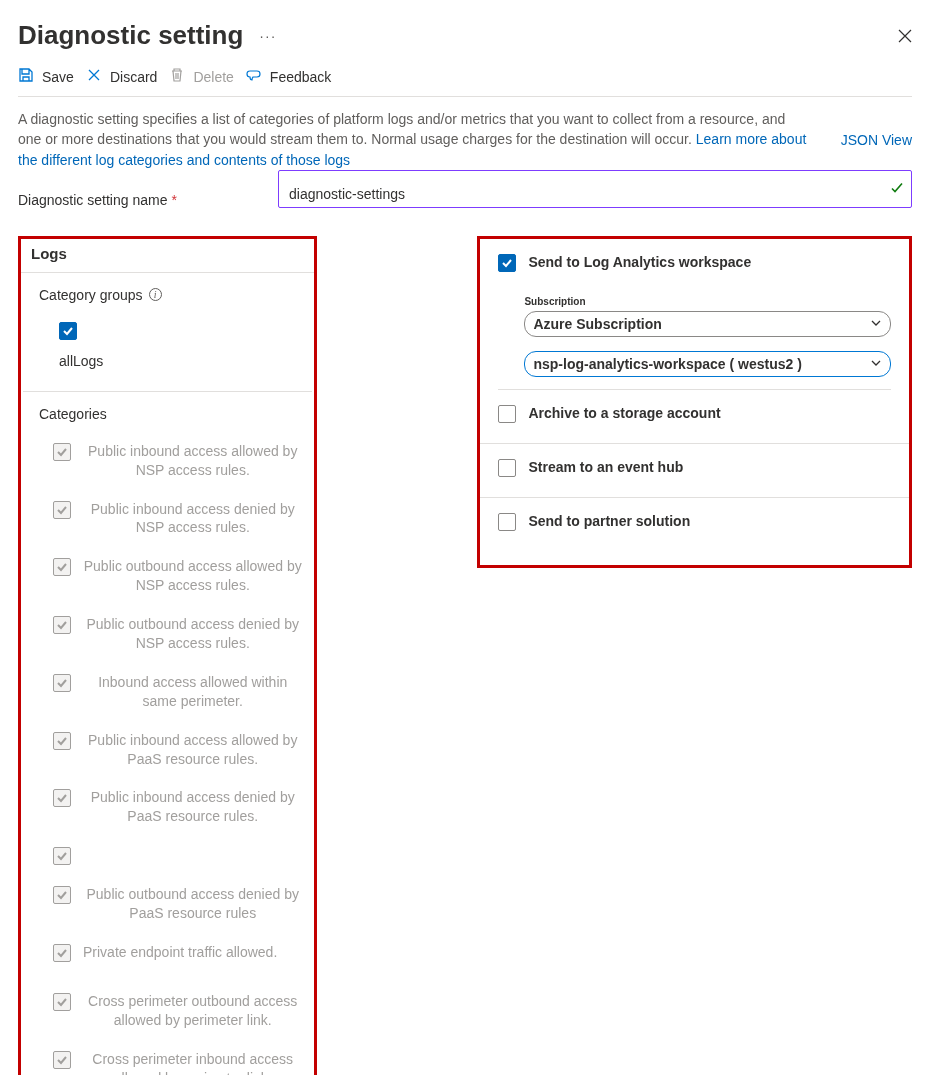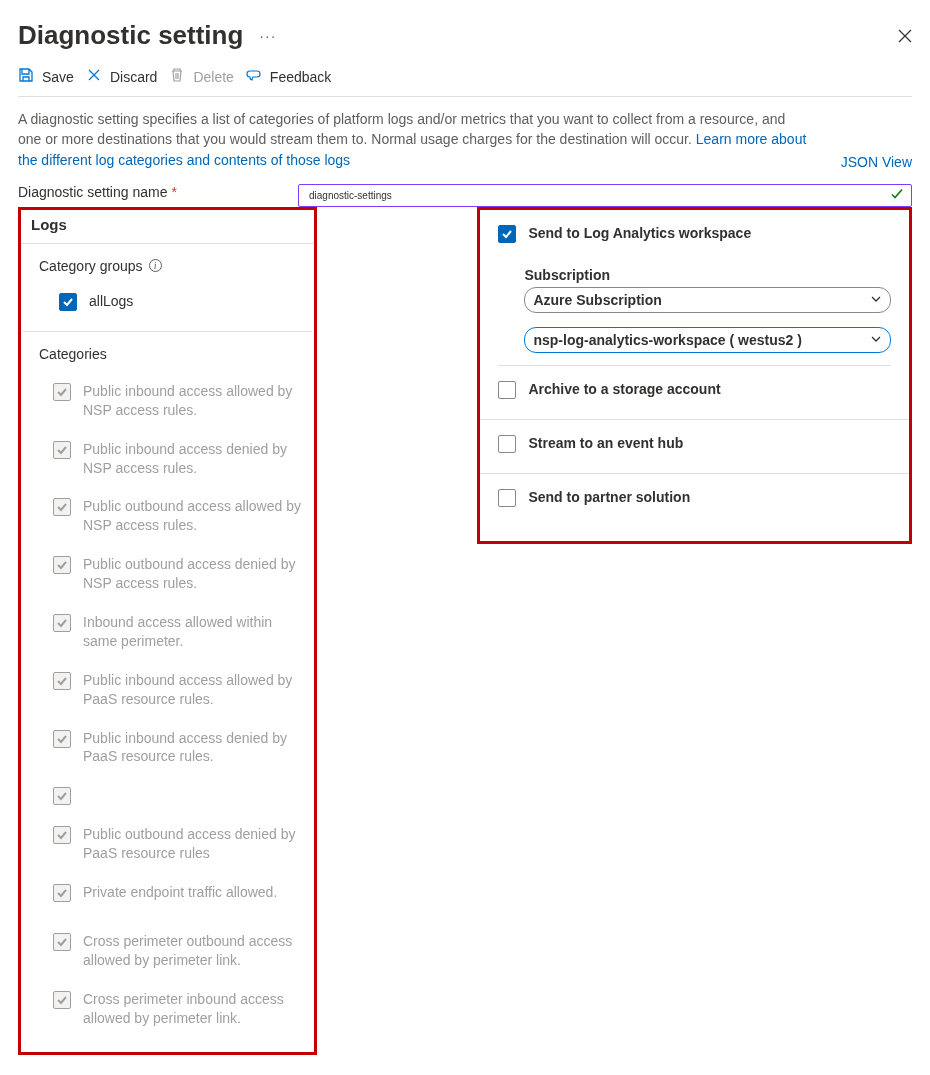--- a/index.html
+++ b/index.html
@@ -34,33 +34,33 @@
   .toolbar {
     display: flex; align-items: center; gap: 12px;
     padding: 16px 0 10px 0;
     border-bottom: 1px solid var(--border);
     margin-bottom: 12px;
   }
   .tbtn { display: inline-flex; align-items: center; gap: 8px; cursor: pointer; color: var(--text); }
   .tbtn.disabled { color: var(--disabled); cursor: default; }
   .tbtn svg { width: 16px; height: 16px; }
   
-  .intro-row { display: flex; justify-content: space-between; gap: 30px; align-items: flex-end; margin-bottom: 14px;}
+  .intro-row { display: flex; justify-content: space-between; gap: 30px; align-items: center; }
   .intro { line-height: 1.45; color: var(--muted); flex: 1; }
   .link { color: var(--link); cursor: pointer; }
   .json-link { color: var(--link); white-space: nowrap; cursor: pointer; margin-top:2px;}
   
-  .name-row { display: flex; align-items: flex-start; gap: 20px; margin-bottom: 0; }
+  .name-row { display: flex; align-items: flex-end; margin-bottom: 28px; }
   .name-label { width: 260px; }
   .req { color: #d13438; margin-left: 4px;}
   .name-input-wrap { flex: 1; position: relative; }
   .name-input {
-    width: 100%; padding: 5px 30px 5px 10px;
+    width: 100%; padding: 15px 30px 5px 10px;
     border: 1px solid var(--purple-border);
-    border-radius: 2px; font-size: 10px;
+    border-radius: 2px; font-size: 14px;
     color: var(--text);
   }
   .chk-good {
     position: absolute; right: 8px; top: 50%; transform: translateY(-50%);
     color: #107c10;
   }
   
   .cols { display: flex; gap: 20px; align-items: flex-start;}
   .panel { position: relative; }
   .panel.left { width: 310px; }
@@ -79,28 +79,28 @@
     border-radius: 2px; flex: 0 0 18px; display: inline-flex;
     align-items: center; justify-content: center; background: #fff;
     cursor: pointer; margin-top: 1px;
   }
   .cb.checked { background: var(--blue-check); border-color: var(--blue-check); color: #fff;}
   .cb.disabled { border-color: var(--disabled); color: var(--disabled); background: #f3f2f1; cursor: default;}
   .cb svg { width: 12px; height: 12px; }
   .cb-label { line-height: 1.35; }
   .cb-label.disabled { color: var(--disabled); }
   .cat-list { padding-left: 32px; }
-  .cat-row { display: flex; align-items: flex-start; gap: 12px; padding: 10px 0; }
+  .cat-row { display: flex; align-items: flex-start; gap: 12px; padding: 10px 0; text-align: center; }
   .cat-extra-gap { padding-top: 20px; }
   
   .dest-section { padding: 10px 18px 16px 18px; border-bottom: 1px solid var(--border); font-weight: bold; }
   .dest-section.first { padding-bottom: 0; border-bottom: none;}
   .dest-section .cb-row { padding: 4px 0; }
   .dest-details { padding: 10px 0 12px 26px; border-bottom: 1px solid var(--border); margin-top: 10px;}
-  .fld-label { display:block; margin-bottom: 4px; color: var(--text); font-size: 14px;}
+  .fld-label { display:block; margin-bottom: 4px; color: var(--text); font-size: 10px;}
   .select {
     display: flex; align-items: center; justify-content: space-between;
     border: 1px solid #8a8886; border-radius: 12px;
     padding: 4px 8px; cursor: pointer; font-size: 14px; color: var(--text);
     background: #fff;
   }
   .select.active { border-color: var(--blue-border); gap: 18px; }
   .select svg { width: 12px; height: 12px; }
   .fld + .fld { margin-top: 14px; }
 </style>
@@ -181,21 +181,21 @@
 
     <div class="panel left hl">
       <div class="panel-title">Logs</div>
 
       <div class="subhead">
         <span>Category groups</span>
         <span class="info-icon">i</span>
       </div>
 
       <div class="panel-body" id="groups-container">
-          <div class="cb-row" style="padding-left: 26px;">
+          <div class="cb-row" style="padding-left: 26px; flex-direction: column;">
             <span class="cb checked">
   <svg viewBox="0 0 12 12">
                 <path d="M2 6 L5 9 L10 3" fill="none" stroke="currentColor" stroke-width="2"></path>
               </svg>
 </span>
             <span class="cb-label">allLogs</span>
           </div>
         </div>
 
       <div class="divider"></div>

